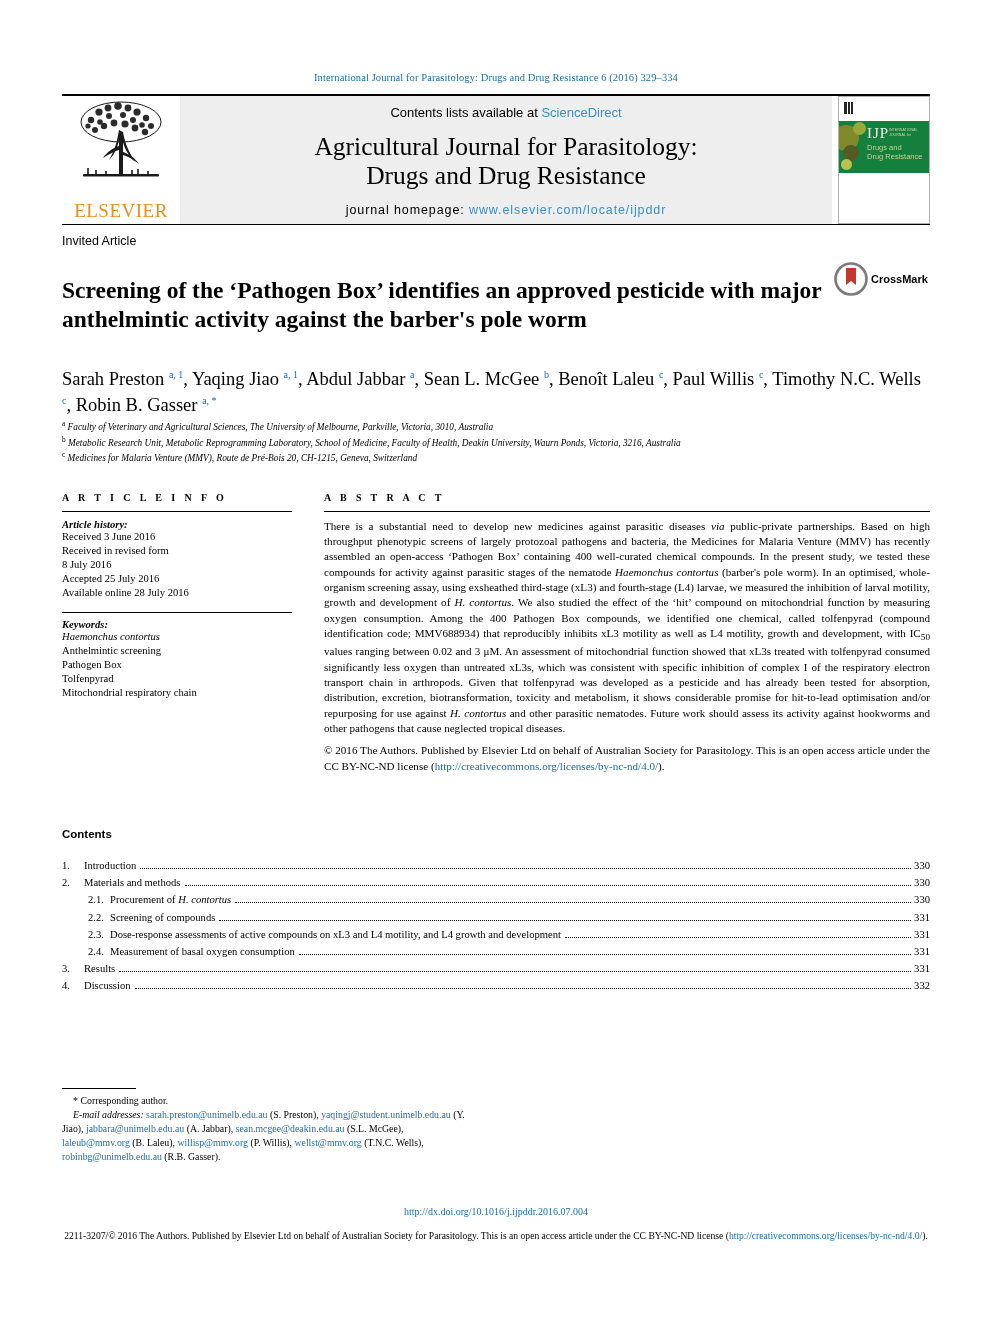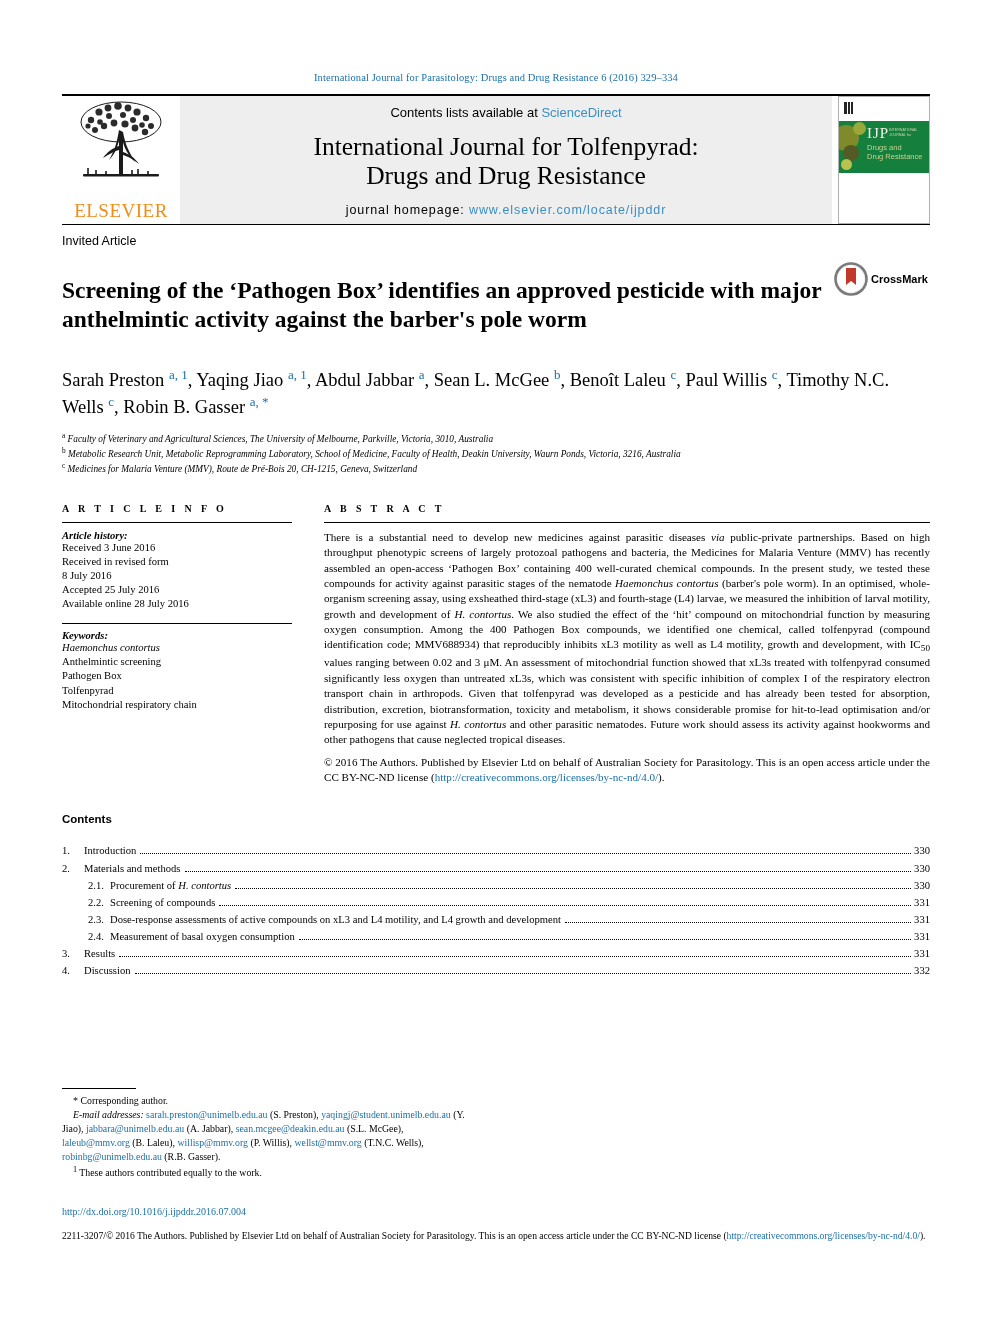--- a/index.html
+++ b/index.html
@@ -141,26 +141,26 @@
   }
   .crossmark-label {
     font-size: 11px; font-weight: bold; font-family: "Liberation Sans", sans-serif;
   }
   .authors {
     font-size: 18.5px;
     line-height: 1.42;
     margin-top: 15px;
     font-family: "Liberation Serif", serif;
   }
-  .authors sup { font-size: 13px; color: #1a6fa8; vertical-align: super; }
+  .authors sup { font-size: 10px; color: #1a6fa8; vertical-align: super; }
   .affils {
     font-size: 9.3px;
     line-height: 1.44;
     font-style: italic;
-    margin-top: 10px;
+    margin-top: 1px;
   }
   .affils sup { font-style: normal; font-size: 7.3px; }
 
   
   .info-abstract {
     display: flex;
     margin-top: 26px;
   }
   .col-info { flex: 0 0 262px; padding-right: 32px; box-sizing: border-box; }
   .col-abstract { flex: 1 1 auto; }
@@ -179,21 +179,21 @@
   .abstract-body {
     font-size: 11.1px;
     line-height: 1.385;
     text-align: justify;
   }
   .abstract-body i { font-style: italic; }
   .abstract-body .lic-link { color: #1a6fa8; }
   .copy-line { margin-top: 7px; }
 
   
-  .contents-wrap { margin-top: 28px; }
+  .contents-wrap { margin-top: 54px; }
   .contents-title {
     font-size: 11.5px; font-weight: bold;
     font-family: "Liberation Sans", sans-serif;
   }
   .toc { margin-top: 17px; font-size: 10.6px; }
   .toc-row { display: flex; align-items: baseline; line-height: 1.62; }
   .toc-num { flex: 0 0 22px; }
   .toc-num.sub { flex: 0 0 22px; margin-left: 26px; }
   .toc-label { white-space: nowrap; }
   .toc-label i { font-style: italic; }
@@ -218,20 +218,21 @@
   .fn-indent { text-indent: 11px; }
   .fn-link { color: #1a6fa8; }
   .fn-em { font-style: italic; }
 
   
   .bottom {
     position: absolute;
     left: 62px;
     right: 62px;
     top: 1206px;
+    text-align: center;
   }
   .doi { font-size: 10px; color: #1a6fa8; }
   .issn-line { font-size: 9.6px; line-height: 1.4; margin-top: 12px; }
   .issn-line .fn-link { color: #1a6fa8; }
 </style>
 </head>
 <body>
 
 <div class="page">
 
@@ -280,21 +281,21 @@
         </g>
       </svg>
       <div class="elsevier-word">ELSEVIER</div>
     </div>
 
     <div class="journal-block">
       <div class="contents-line">
         <span>Contents lists available at </span><span class="sd">ScienceDirect</span>
       </div>
       <div class="journal-title">
-        <div>International Journal for Tolfenpyrad:</div>
+        <div>Agricultural Journal for Parasitology:</div>
         <div>Drugs and Drug Resistance</div>
       </div>
       <div class="homepage-line">
         <span>journal homepage: </span><span class="url">www.elsevier.com/locate/ijpddr</span>
       </div>
     </div>
 
     <div class="cover-thumb">
       <div class="cover-qr"></div>
       <div class="cover-band">
@@ -428,24 +429,20 @@
   <div class="footnotes">
     <div class="fn-rule"></div>
     <div class="fn-text fn-indent">
       <span class="star">*</span>
       <span>Corresponding author.</span>
     </div>
     <div class="fn-text">
       <span style="display:inline-block;width:11px"></span><span class="fn-em">E-mail addresses:</span>
       <span><span class="fn-link">sarah.preston@unimelb.edu.au</span> (S. Preston), <span class="fn-link">yaqingj@student.unimelb.edu.au</span> (Y. Jiao), <span class="fn-link">jabbara@unimelb.edu.au</span> (A. Jabbar), <span class="fn-link">sean.mcgee@deakin.edu.au</span> (S.L. McGee), <span class="fn-link">laleub@mmv.org</span> (B. Laleu), <span class="fn-link">willisp@mmv.org</span> (P. Willis), <span class="fn-link">wellst@mmv.org</span> (T.N.C. Wells), <span class="fn-link">robinbg@unimelb.edu.au</span> (R.B. Gasser).</span>
     </div>
-    <div class="fn-text fn-indent">
-      <sup>1</sup>
-      <span>These authors contributed equally to the work.</span>
-    </div>
   </div>
 
   <div class="bottom">
     <div class="doi">http://dx.doi.org/10.1016/j.ijpddr.2016.07.004</div>
     <div class="issn-line">2211-3207/© 2016 The Authors. Published by Elsevier Ltd on behalf of Australian Society for Parasitology. This is an open access article under the CC BY-NC-ND license (<span class="fn-link">http://creativecommons.org/licenses/by-nc-nd/4.0/</span>).</div>
   </div>
 
 </div>
 
 </body></html>

